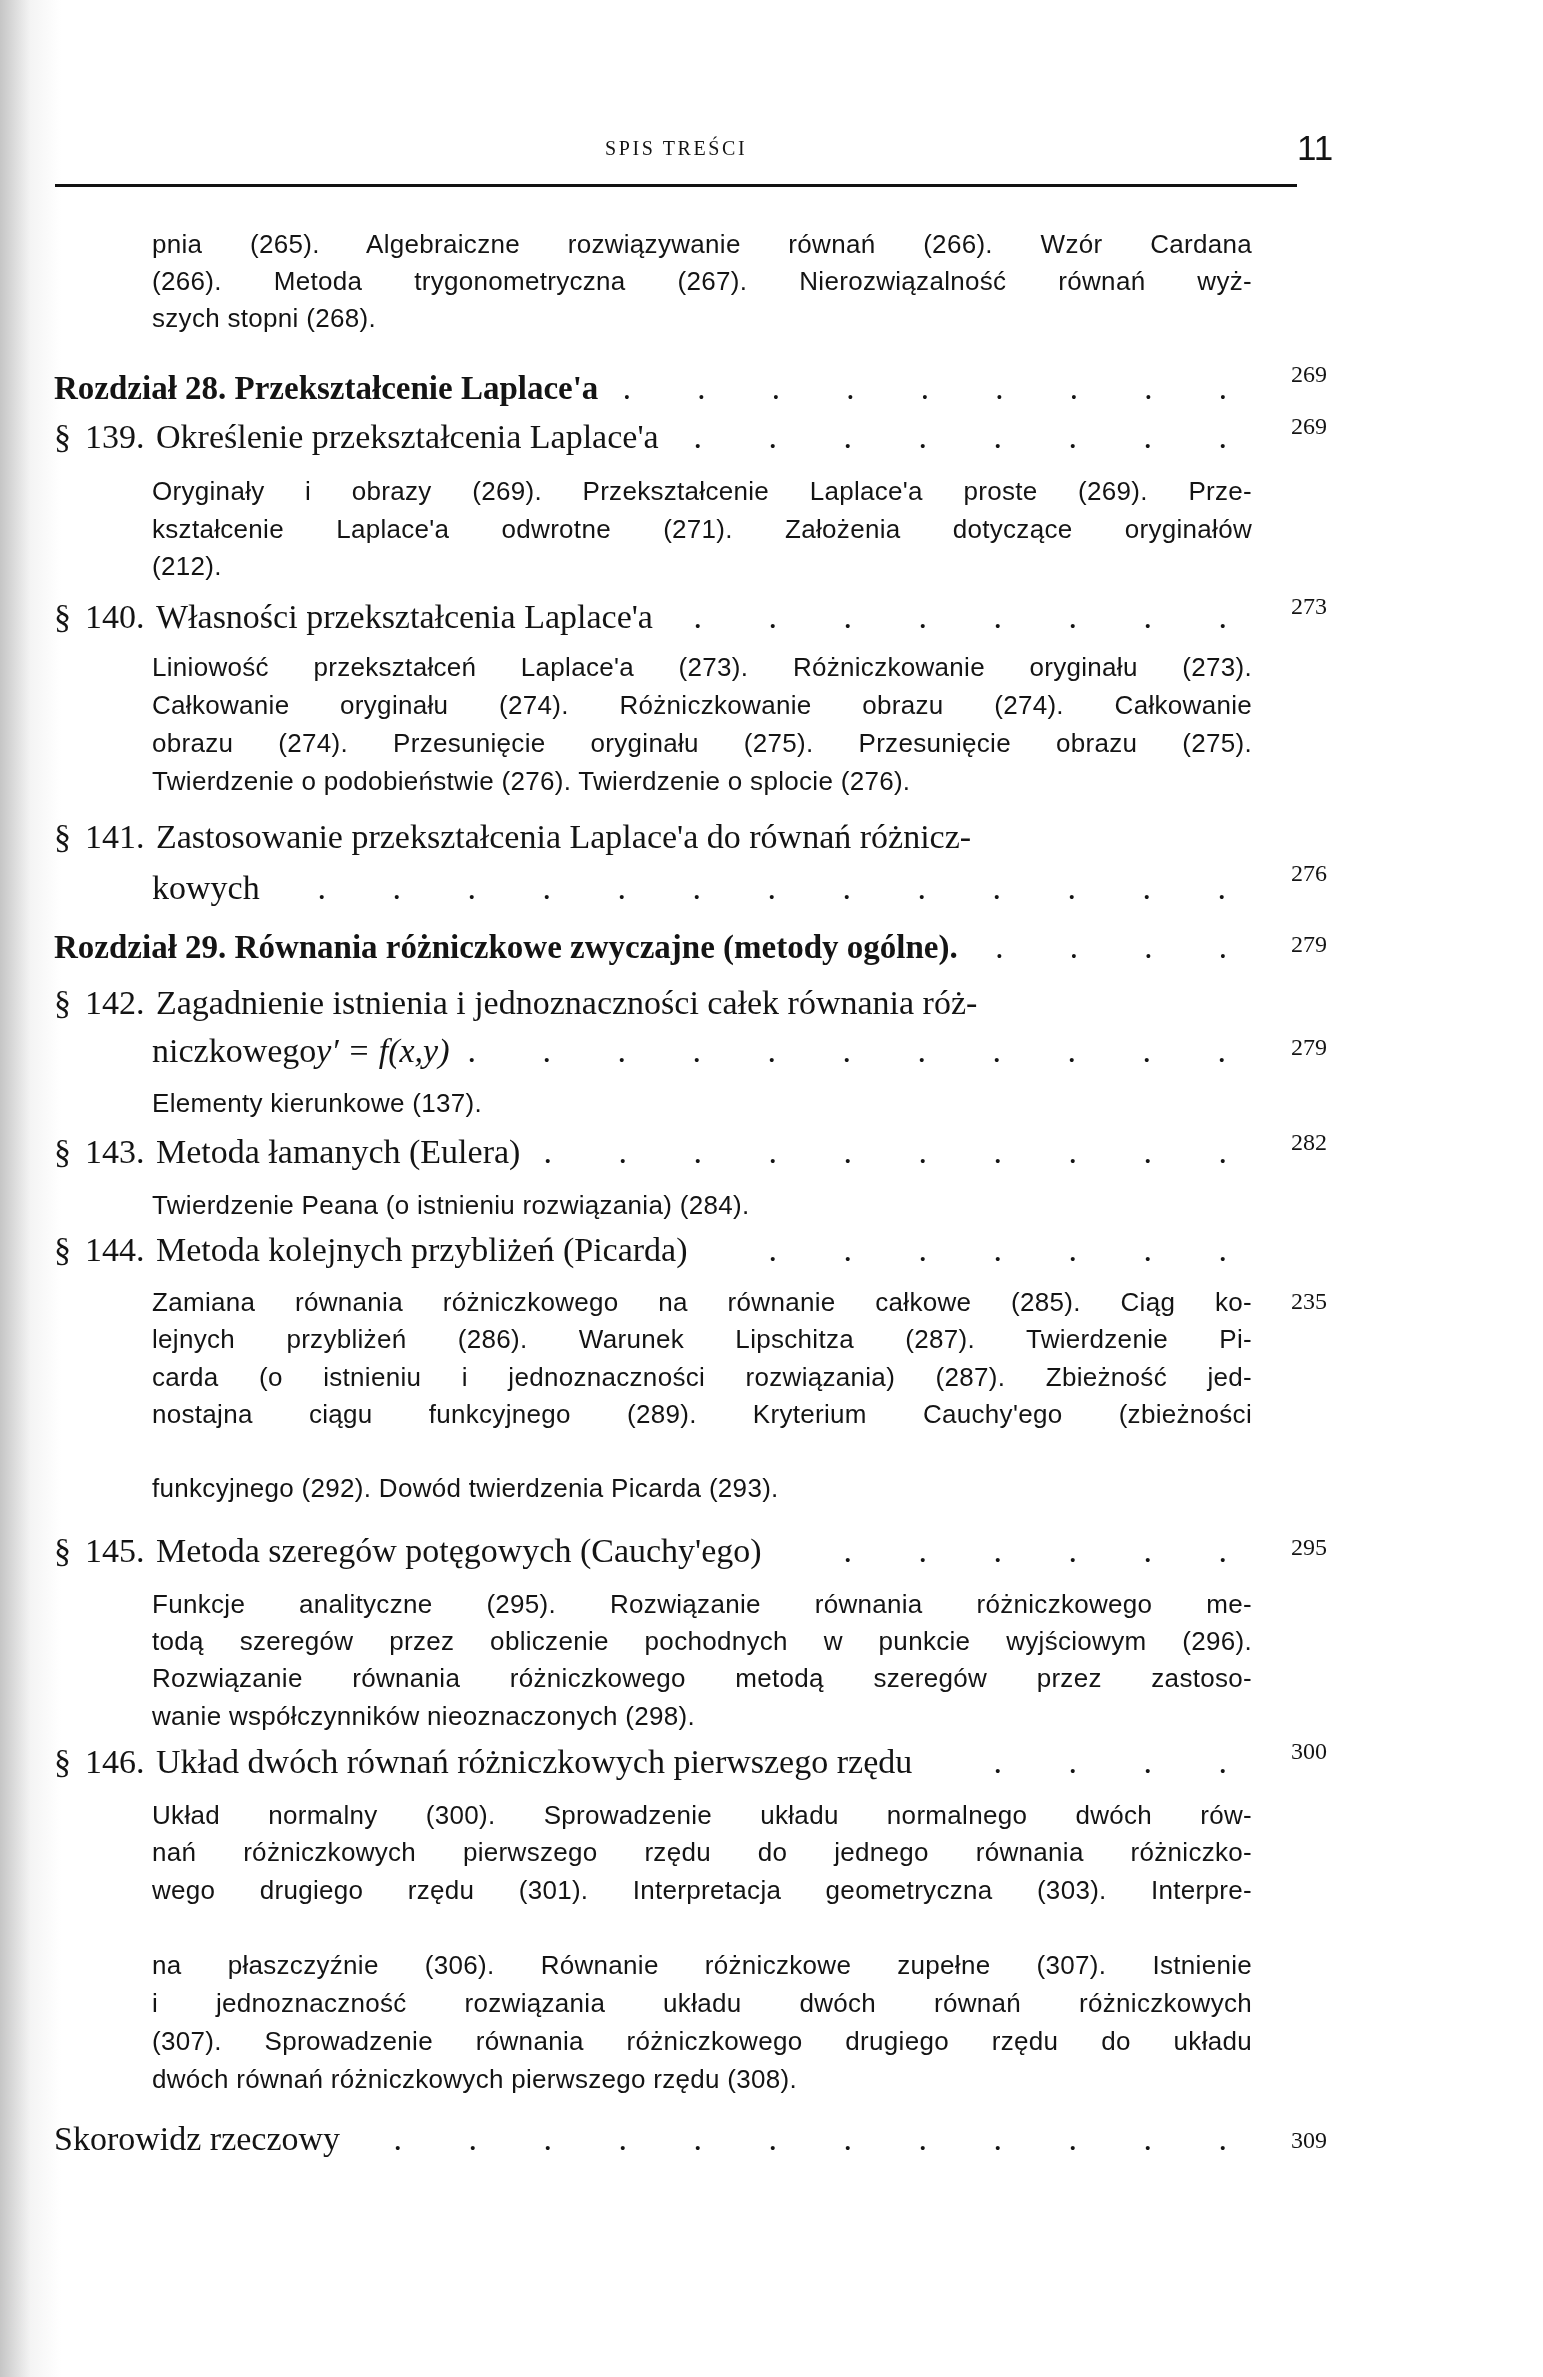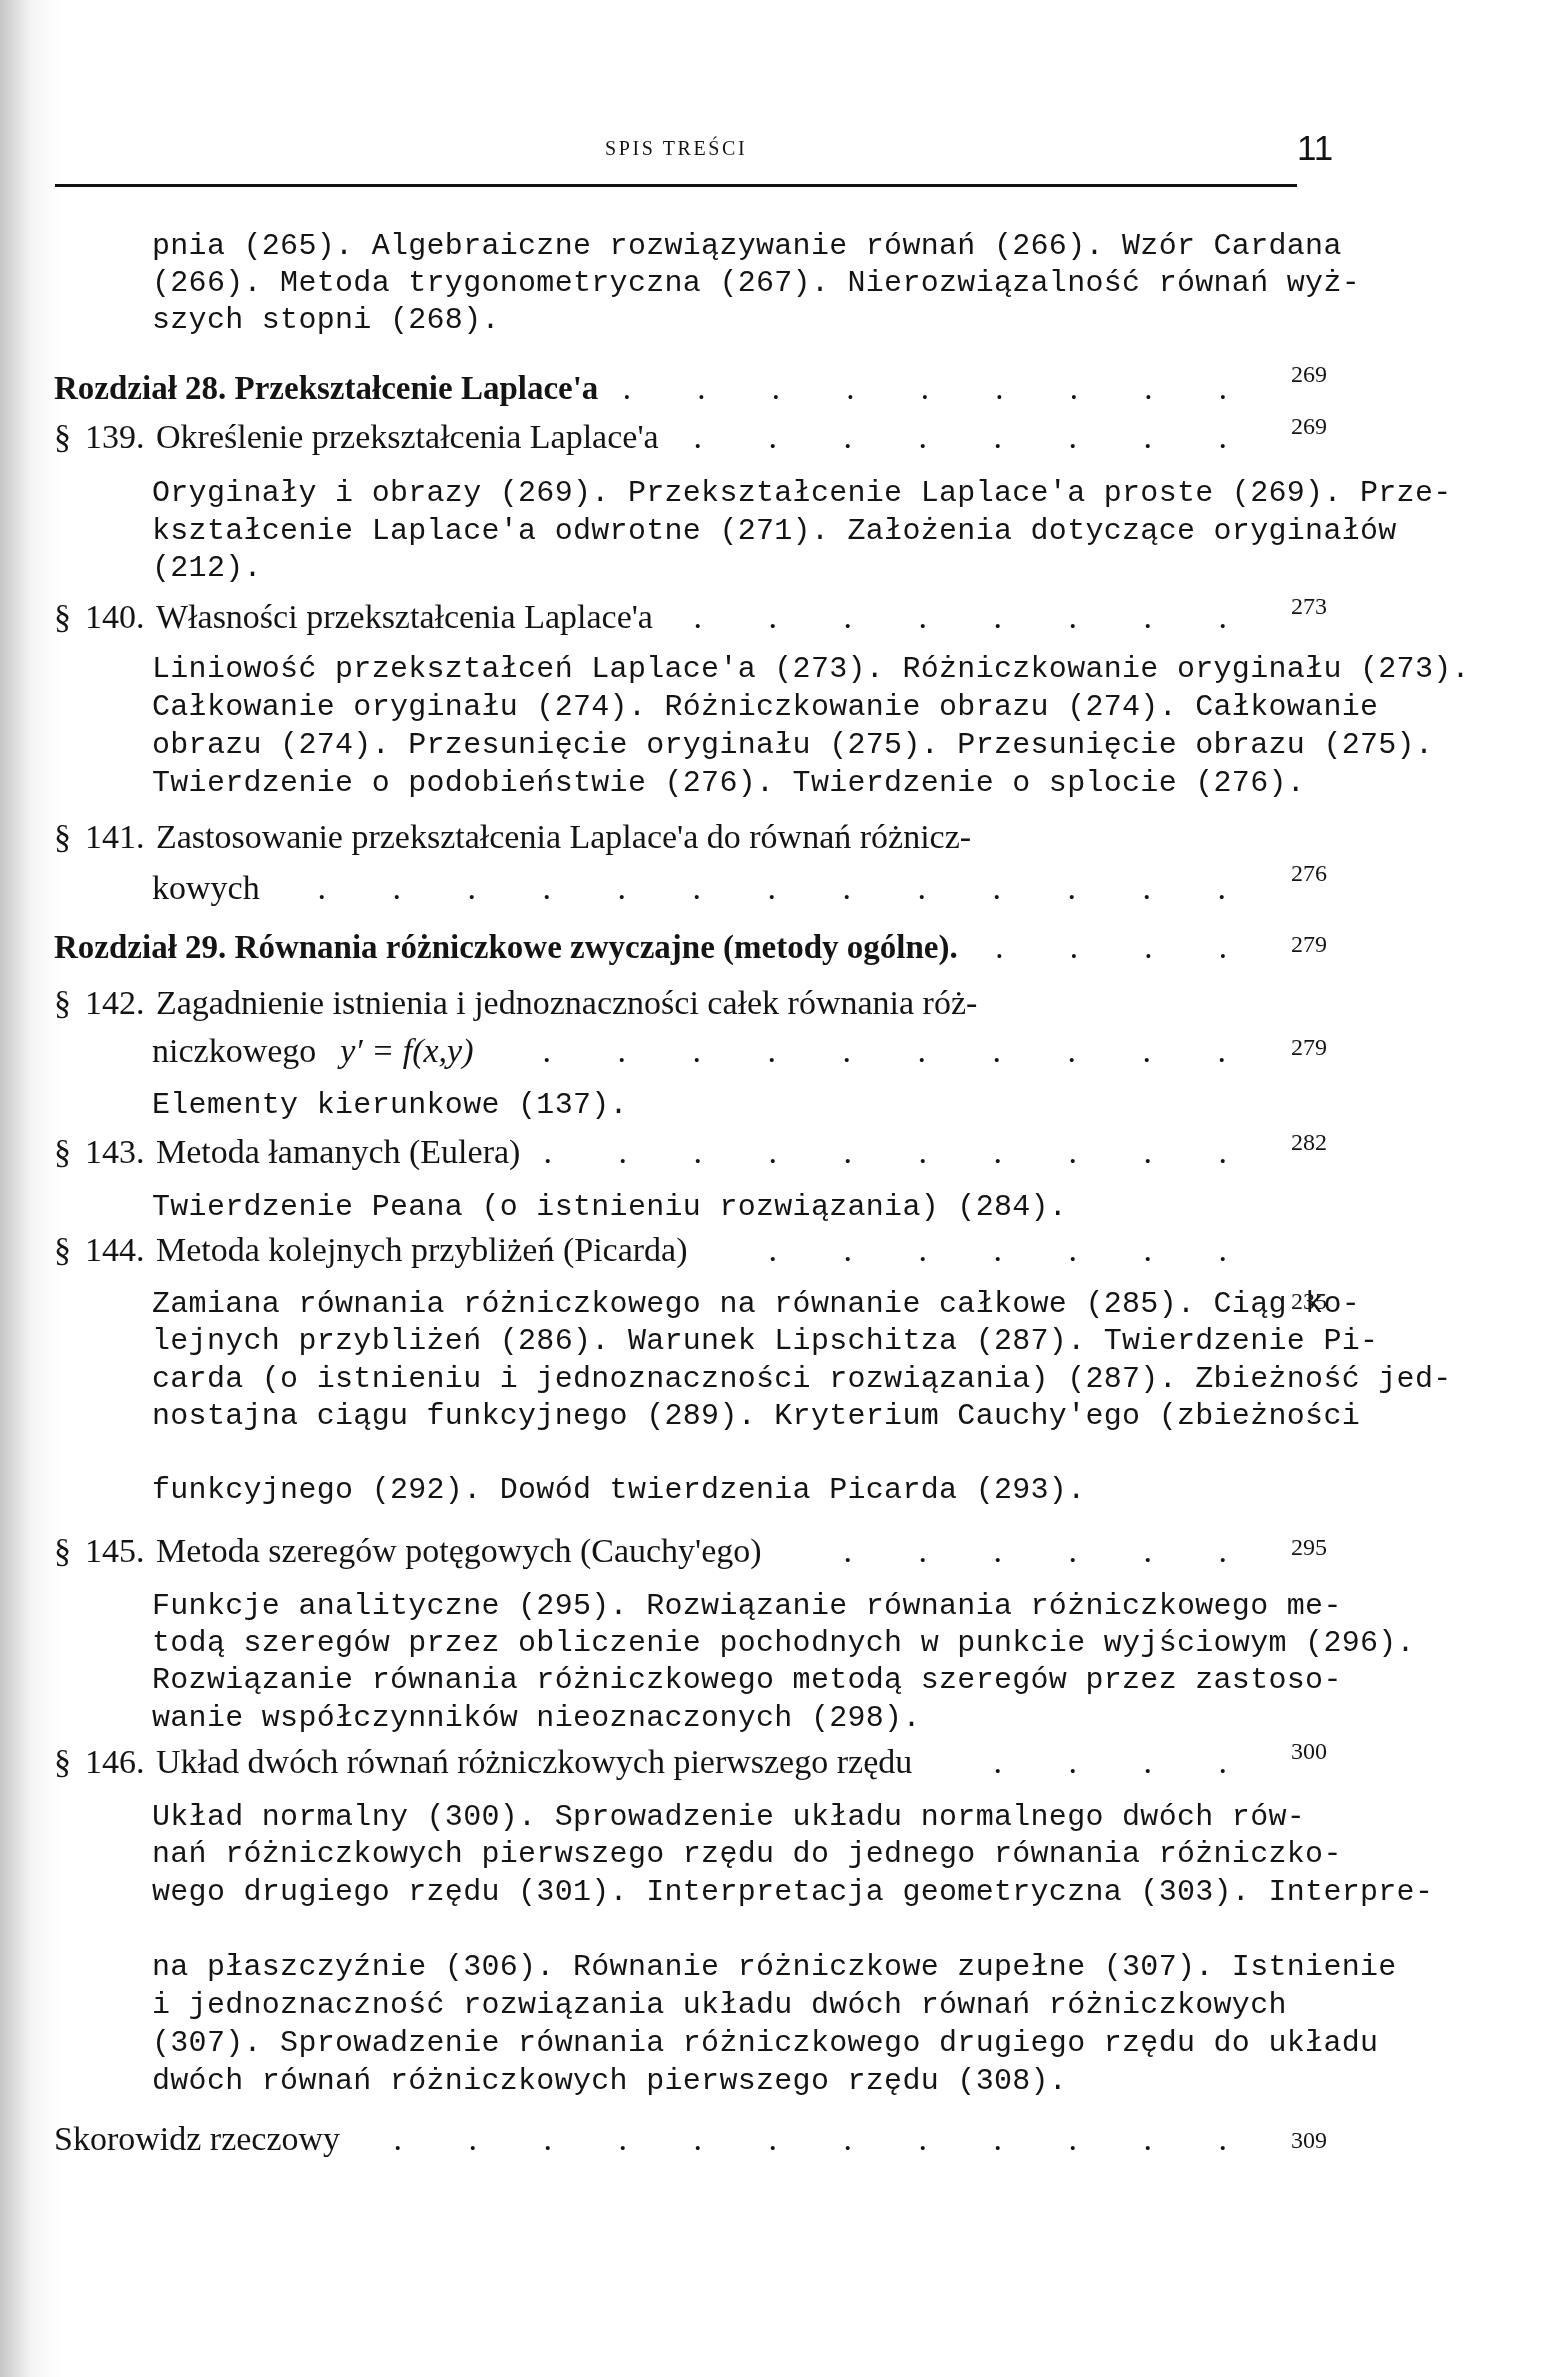--- a/index.html
+++ b/index.html
@@ -33,22 +33,22 @@
     font-size: 35px;
   }
   .rule {
     position: absolute; left: 55px; top: 184px; width: 1242px; height: 2.6px; background: #111;
   }
   .line {
     position: absolute; white-space: nowrap;
   }
   .desc {
     left: 152px; width: 1100px;
-    font-family: Liberation Mono, monospace;
-    font-size: 30px; letter-spacing: 0.3px;
+    font-family: Liberation Sans, sans-serif;
+    font-size: 26px; letter-spacing: 0.3px;
     text-align: justify; text-align-last: justify;
   }
   .desc.last { text-align-last: left; }
   .heading {
     left: 54px;
     font-family: "Liberation Serif", "DejaVu Serif", serif;
     font-size: 34px;
     display: flex; align-items: baseline;
     width: 1202px;
   }
@@ -137,21 +137,21 @@
   </div>
   <span class="pnum" style="top:931px">279</span>
 
   <div class="line heading" style="top:984px">
     <span class="para-mark">§</span>
     <span class="para-num">142.</span>
     <span class="title">Zagadnienie istnienia i jednoznaczności całek równania róż-</span>
   </div>
   <div class="line heading cont" style="top:1032px">
     <span class="title">niczkowego</span>
-    <span class="title math" style="margin-left:24px">y′ = f(x,y)</span>
+    <span class="title math" style="margin-left:0">y′ = f(x,y)</span>
     <span class="leader">. . . . . . . . . . . . . . . . . . . . . . . . . . . . . .</span>
   </div>
   <span class="pnum" style="top:1034px">279</span>
   <div class="line desc last" style="top:1088px">Elementy kierunkowe (137).</div>
 
   <div class="line heading" style="top:1133px">
     <span class="para-mark">§</span>
     <span class="para-num">143.</span>
     <span class="title">Metoda łamanych (Eulera)</span>
     <span class="leader">. . . . . . . . . . . . . . . . . . . . . . . . . . . . . .</span>

